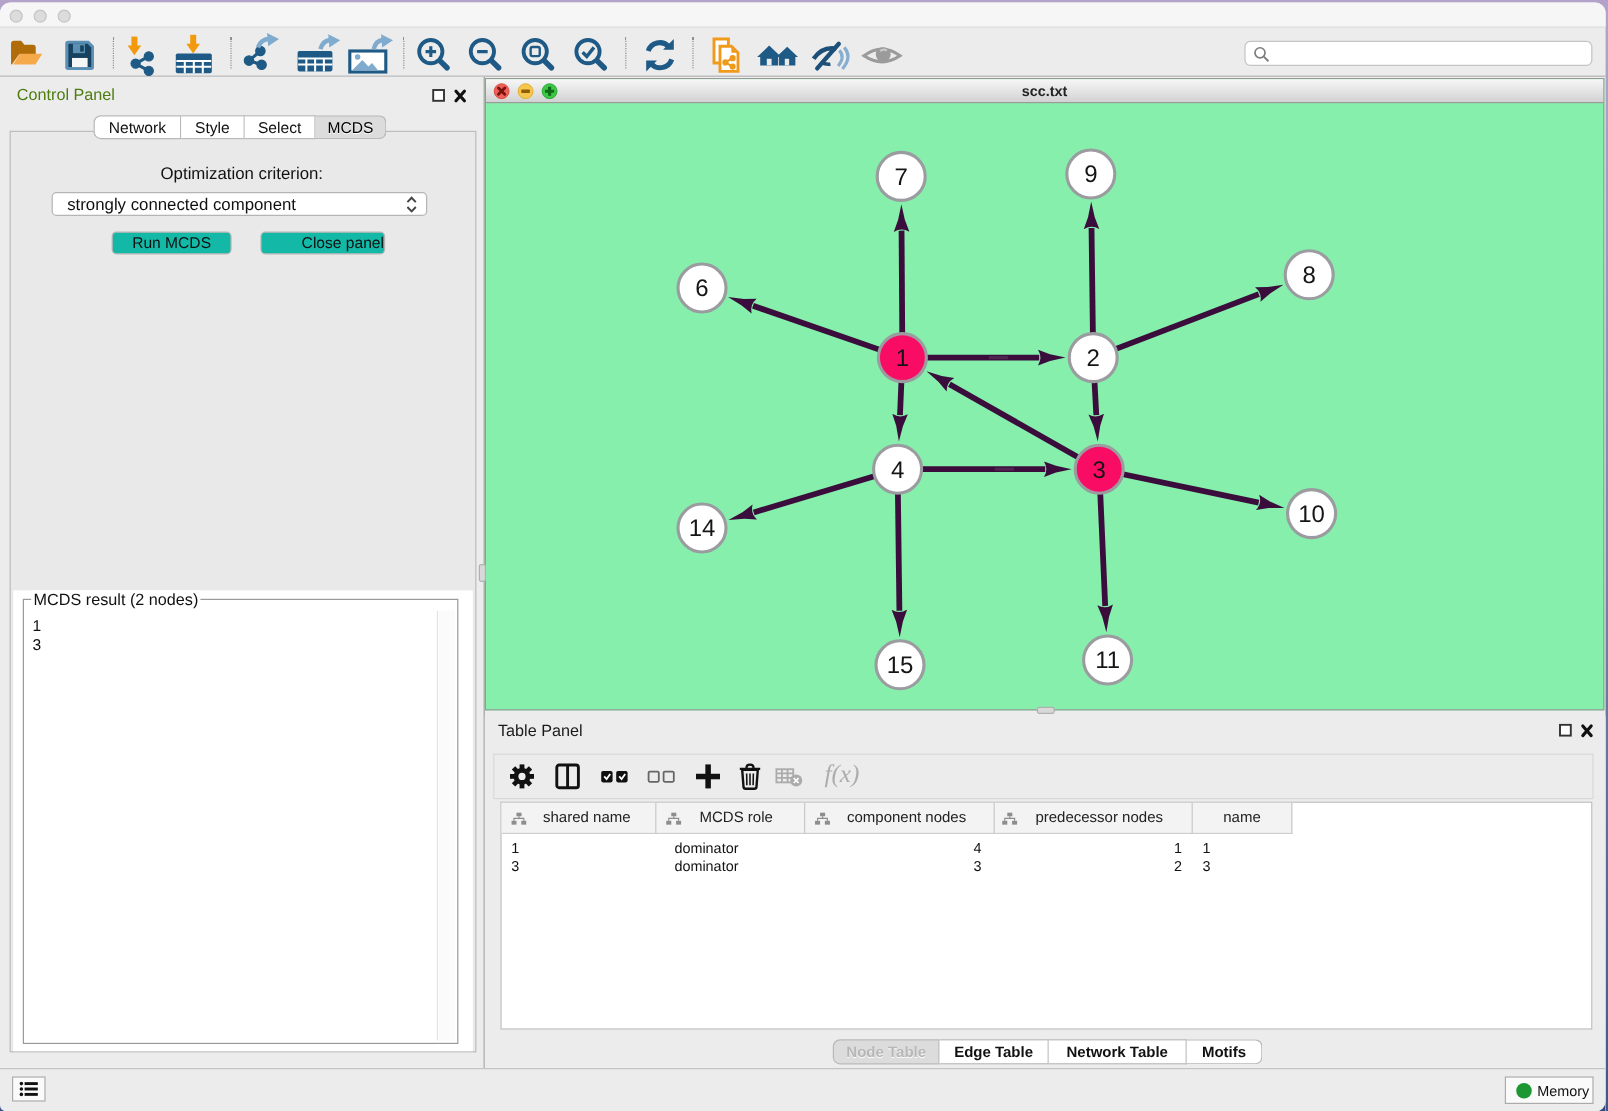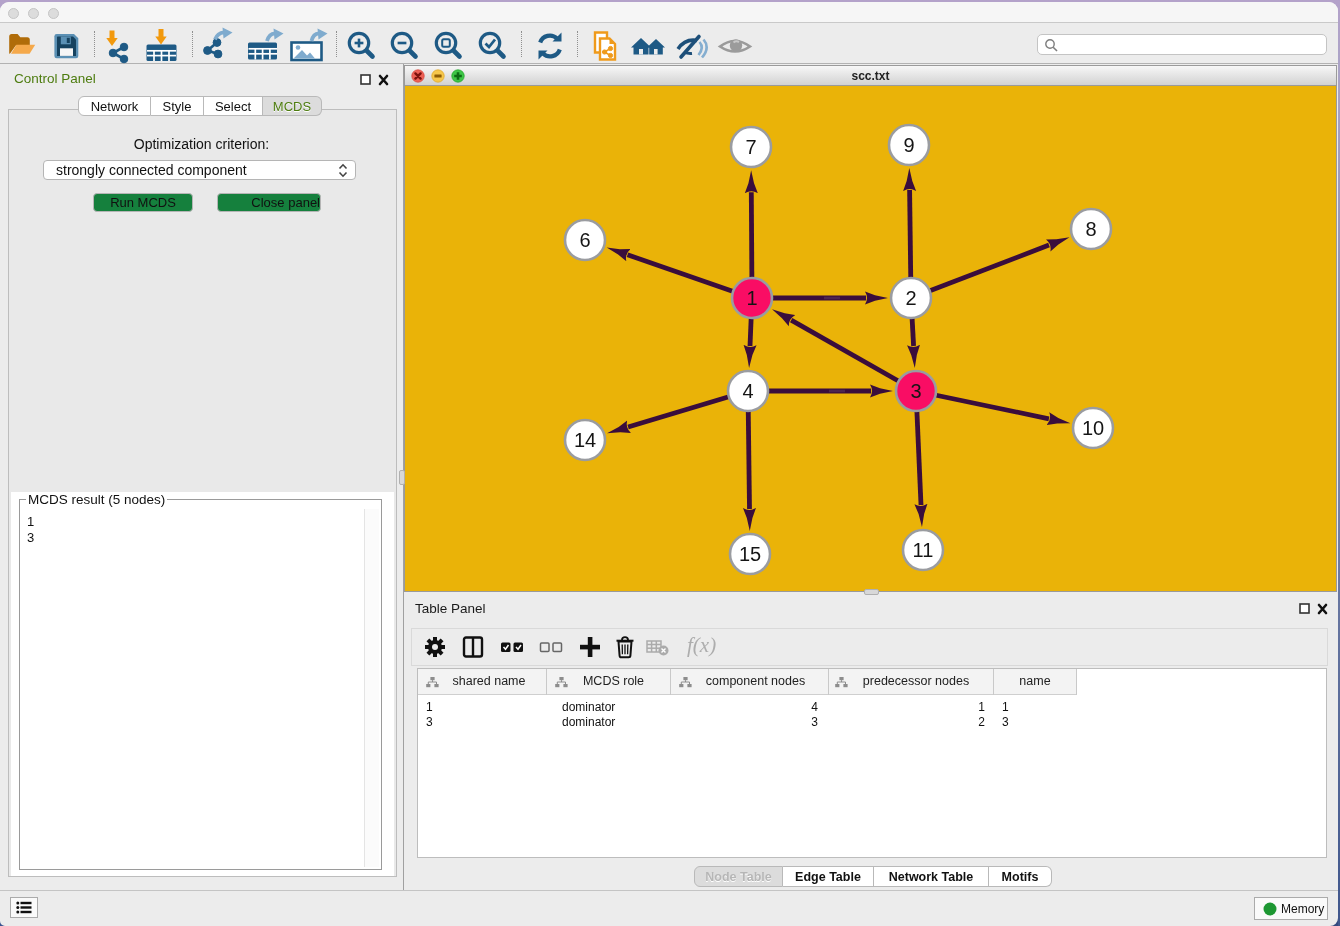--- a/index.html
+++ b/index.html
@@ -16,29 +16,29 @@
 
   .cp { position:absolute; left:0; top:64px; width:404px; height:827px; background:#ececec; border-right:1px solid #a0a0a0; }
   .cp-title { position:absolute; left:14px; top:71px; font-size:13.5px; color:#4d7c0f; }
   .seg { position:absolute; display:flex; font-size:13px; color:#111; z-index:5; }
   .seg div { background:#fff; border:1px solid #b9b9b9; border-left:none; display:flex; align-items:center; justify-content:center; }
   .seg div:first-child { border-left:1px solid #b9b9b9; border-radius:6px 0 0 6px; }
   .seg div:last-child { border-radius:0 6px 6px 0; }
   .cp-tabpane { position:absolute; left:8px; top:109px; width:389px; height:768px; border:1px solid #bdbdbd; background:#e9e9e9; }
   .opt-label { position:absolute; left:0; top:136px; width:403px; text-align:center; font-size:14px; color:#111; }
   .combo { position:absolute; left:43px; top:160px; width:313px; height:20px; background:#fff; border:1px solid #b5b5b5; border-radius:4px; font-size:14px; color:#111; line-height:18px; padding-left:12px; }
-  .btn { position:absolute; height:19px; background:#15803d; border:1px solid #b5b5b5; border-radius:4px; font-size:13px; color:#111; text-align:center; line-height:17px; }
+  .btn { position:absolute; height:19px; background:#14b8a6; border:1px solid #b5b5b5; border-radius:4px; font-size:13px; color:#111; text-align:center; line-height:17px; }
   .results-white { position:absolute; left:11px; top:492px; width:383px; height:384px; background:#fff; }
   .fieldset { position:absolute; left:19px; top:499px; width:363px; height:371px; border:1px solid #9a9a9a; }
   .legend { position:absolute; left:6px; top:-8px; background:#fff; padding:0 2px; font-size:13.5px; color:#111; white-space:nowrap; }
   .fs-scroll { position:absolute; right:2px; top:9px; width:15px; bottom:2px; background:#fbfbfb; border-left:1px solid #e4e4e4; }
   .fs-text { position:absolute; left:7px; top:14px; font-size:13px; color:#111; line-height:16px; }
   .pbtns { position:absolute; }
 
-  .netframe { position:absolute; left:404px; top:65px; width:933px; height:527px; border:1px solid #9a9a9a; background:#eab308; }
+  .netframe { position:absolute; left:404px; top:65px; width:933px; height:527px; border:1px solid #9a9a9a; background:#86efac; }
   .nf-title { position:absolute; left:0; top:0; width:100%; height:20px; background:linear-gradient(#f7f7f7,#d2d2d2); border-bottom:1px solid #9a9a9a; }
   .nf-title .txt { position:absolute; width:100%; top:3px; text-align:center; font-size:12px; font-weight:bold; color:#222; }
 
   .tablepanel { position:absolute; left:404px; top:597px; width:934px; height:294px; background:#ececec; }
   .tp-title { position:absolute; left:11px; top:4px; font-size:13.5px; color:#1a1a1a; }
   .tp-toolbar { position:absolute; left:7px; top:31px; width:917px; height:38px; background:#ececec; border:1px solid #d9d9d9; }
   .tp-table { position:absolute; left:13px; top:71px; width:910px; height:190px; background:#fff; border:1px solid #bdbdbd; }
   .th-row { position:absolute; left:0; top:0; width:659px; height:26px; background:#f3f3f3; border-bottom:1px solid #cfcfcf; }
   .th-cell { position:absolute; top:0; height:26px; border-right:1px solid #c9c9c9; font-size:12.5px; color:#222; text-align:center; line-height:25px; }
   .td { position:absolute; font-size:12px; color:#111; }
@@ -196,35 +196,35 @@
 <div class="cp"></div>
 <div class="cp-title">Control Panel</div>
 <svg class="pbtns" style="left:360px; top:74px;" width="30" height="12" viewBox="0 0 30 12">
   <rect x="1" y="1" width="9" height="9" fill="#fff" stroke="#333" stroke-width="1.6"></rect>
   <path d="M20 2 L27 10 M27 2 L20 10" stroke="#111" stroke-width="2.6" stroke-linecap="round"></path>
 </svg>
 <div class="seg" style="left:78px; top:96px; height:20px;">
   <div style="width:73px;">Network</div>
   <div style="width:53px;">Style</div>
   <div style="width:59px;">Select</div>
-  <div style="width:59px; background:#dcdcdc; color:#4d7c0f; text-shadow:0 1px 0 #fff;">MCDS</div>
+  <div style="width:59px; background:#dcdcdc; color:#000000; text-shadow:0 1px 0 #fff;">MCDS</div>
 </div>
 <div class="cp-tabpane"></div>
 <div class="opt-label">Optimization criterion:</div>
 <div class="combo">strongly connected component
   <svg style="position:absolute; right:7px; top:2px;" width="10" height="15" viewBox="0 0 10 15">
     <path d="M1.5 5.5 L5 1.8 L8.5 5.5" fill="none" stroke="#444" stroke-width="1.6"></path>
     <path d="M1.5 9.5 L5 13.2 L8.5 9.5" fill="none" stroke="#444" stroke-width="1.6"></path>
   </svg>
 </div>
 <div class="btn" style="left:93px; top:193px; width:100px;">Run MCDS</div>
 <div class="btn" style="left:217px; top:193px; width:104px;text-align:right;">Close panel</div>
 <div class="results-white"></div>
 <div class="fieldset">
-  <div class="legend">MCDS result (5 nodes)</div>
+  <div class="legend">MCDS result (2 nodes)</div>
   <div class="fs-scroll"></div>
   <div class="fs-text">1<br>3</div>
 </div>
 
 <div class="netframe">
   <div class="nf-title">
     <svg style="position:absolute;left:6px;top:3px;" width="60" height="14" viewBox="0 0 60 14">
       <circle cx="7" cy="7" r="6.2" fill="#ee6156" stroke="#d84b42" stroke-width="0.8"></circle>
       <path d="M4.4 4.4 L9.6 9.6 M9.6 4.4 L4.4 9.6" stroke="#7c120d" stroke-width="2.4" stroke-linecap="round"></path>
       <circle cx="27" cy="7" r="6.2" fill="#f7c74b" stroke="#e0ab31" stroke-width="0.8"></circle>

